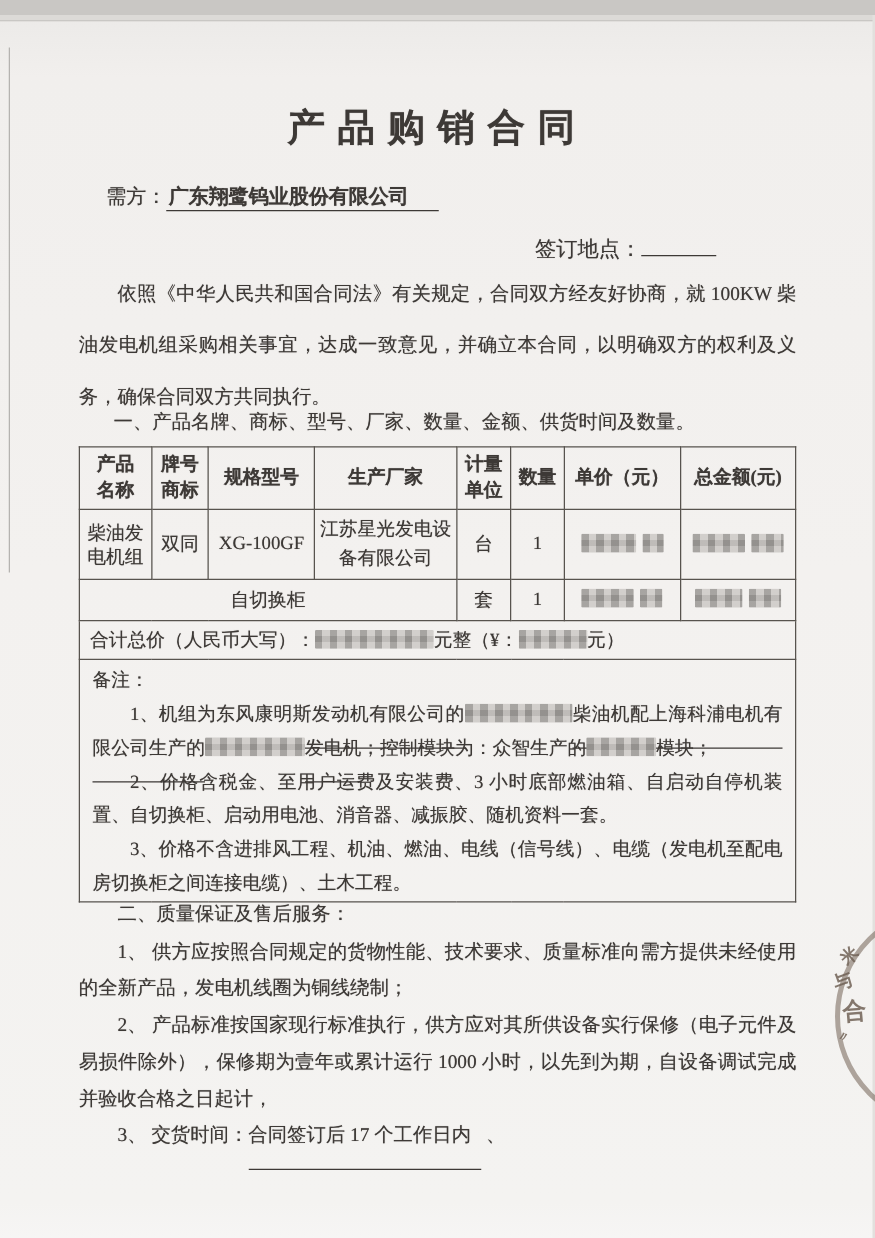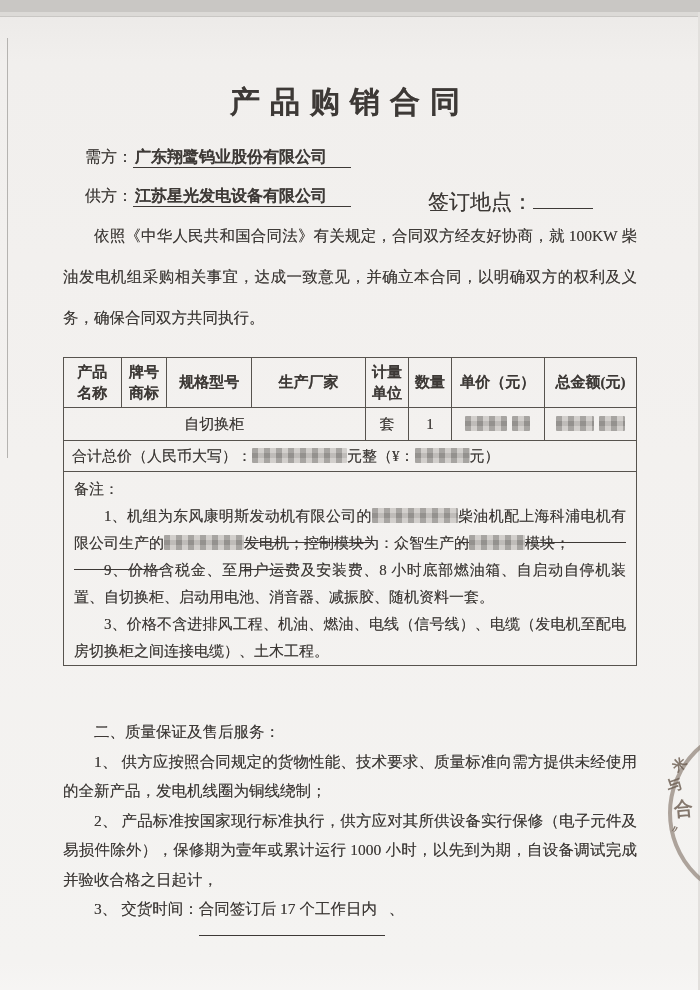--- a/index.html
+++ b/index.html
@@ -17,21 +17,21 @@
   .edge-right{position:absolute;top:0;right:0;width:2px;height:990px;background:#e2e0dd;}
   .edge-bottom{position:absolute;left:0;right:0;top:984px;height:1px;background:#a9a7a4;}
 
   .title{position:absolute;top:70px;left:0;width:100%;text-align:center;
          font-size:30px;font-weight:bold;letter-spacing:10px;}
 
   .party{position:absolute;left:85px;font-size:16px;}
   .party .name{font-weight:600;border-bottom:1.5px solid #3d3936;padding:0 24px 2px 2px;}
   .buyer{top:135px;}
   .supplier{top:174px;}
-  .sign-place{position:absolute;top:176px;left:428px;font-size:21px;}
+  .sign-place{position:absolute;top:176px;left:428px;font-size:17px;}
   .blank-line{display:inline-block;width:60px;height:14px;border-bottom:1.5px solid #3d3936;vertical-align:baseline;}
 
   .preamble{position:absolute;top:203px;left:63px;width:574px;
             font-size:15.5px;line-height:41px;text-align:justify;text-indent:2em;}
 
   .s1-heading{position:absolute;top:315px;left:63px;width:574px;font-size:15.5px;text-indent:1.8em;}
 
   table.contract{position:absolute;top:345px;left:63px;width:574px;
                  border-collapse:collapse;table-layout:fixed;font-size:15px;}
   table.contract th,table.contract td{border:1px solid #57534e;padding:1px 2px;
@@ -79,30 +79,28 @@
   <div class="edge-left"></div>
   <div class="edge-right"></div>
   <div class="edge-bottom"></div>
 
   <div class="title">产品购销合同</div>
 
   <div class="party buyer">
     <span>需方：</span><span class="name">广东翔鹭钨业股份有限公司</span>
   </div>
 
-  <div class="party supplier">
-    <span>供方：</span><span class="name">江苏星光发电设备有限公司</span>
-  </div>
 
   <div class="sign-place">
     <span>签订地点：</span><span class="blank-line"></span>
   </div>
 
   <div class="preamble">依照《中华人民共和国合同法》有关规定，合同双方经友好协商，就 100KW 柴油发电机组采购相关事宜，达成一致意见，并确立本合同，以明确双方的权利及义务，确保合同双方共同执行。</div>
 
+  <div class="s1-heading">一、产品名牌、商标、型号、厂家、数量、金额、供货时间及数量。</div>
 
   <table class="contract">
     <colgroup>
       <col style="width:57px">
         <col style="width:45px">
         <col style="width:84px">
         <col style="width:112px">
       <col style="width:43px">
         <col style="width:42px">
         <col style="width:92px">
@@ -115,37 +113,47 @@
       <th>牌号
 商标</th>
       <th>规格型号</th>
       <th>生产厂家</th>
       <th>计量
 单位</th>
       <th>数量</th>
       <th>单价（元）</th>
       <th>总金额(元)</th>
     </tr>
+    <tr class="row-1">
+      <td>柴油发电机组</td>
+      <td>双同</td>
+      <td>XG-100GF</td>
+      <td class="maker-cell">江苏星光发电设备有限公司</td>
+      <td>台</td>
+      <td>1</td>
+      <td><span class="redact" style="width:44px"></span><span class="gap"></span><span class="redact" style="width:17px"></span></td>
+      <td><span class="redact" style="width:42px"></span><span class="gap"></span><span class="redact" style="width:26px"></span></td>
+    </tr>
     <tr class="row-2">
       <td colspan="4">自切换柜</td>
       <td>套</td>
       <td>1</td>
       <td><span class="redact" style="width:42px"></span><span class="gap"></span><span class="redact" style="width:18px"></span></td>
       <td><span class="redact" style="width:38px"></span><span class="gap"></span><span class="redact" style="width:26px"></span></td>
     </tr>
     <tr class="row-total">
       <td colspan="8" class="cell-left">
         <span>合计总价（人民币大写）：</span><span class="redact" style="width:95px"></span><span>元整（¥：</span><span class="redact" style="width:55px"></span><span>元）</span>
       </td>
     </tr>
     <tr class="row-remarks">
       <td colspan="8" class="remarks-cell">
         <p class="lbl">备注：</p>
         <p><span>1、机组为</span><span class="u">东风康明斯发动机有限公司的</span><span class="redact" style="width:86px"></span><span class="u">柴油机配上海科浦电机有限公司生产的</span><span class="redact" style="width:80px"></span><span class="u">发电机</span><span>；控制模块为：众智生产的</span><span class="redact" style="width:56px"></span><span>模块；</span></p>
-        <p>9、价格含税金、至用户运费及安装费、8 小时底部燃油箱、自启动自停机装置、自切换柜、启动用电池、消音器、减振胶、随机资料一套。</p>
+        <p>2、价格含税金、至用户运费及安装费、3 小时底部燃油箱、自启动自停机装置、自切换柜、启动用电池、消音器、减振胶、随机资料一套。</p>
         <p>3、价格不含进排风工程、机油、燃油、电线（信号线）、电缆（发电机至配电房切换柜之间连接电缆）、土木工程。</p>
       </td>
     </tr>
   </tbody>
     </table>
 
   <div class="s2">
     <p>二、质量保证及售后服务：</p>
     <p>1、 供方应按照合同规定的货物性能、技术要求、质量标准向需方提供未经使用的全新产品，发电机线圈为铜线绕制；</p>
     <p>2、 产品标准按国家现行标准执行，供方应对其所供设备实行保修（电子元件及易损件除外），保修期为壹年或累计运行 1000 小时，以先到为期，自设备调试完成并验收合格之日起计，</p>

